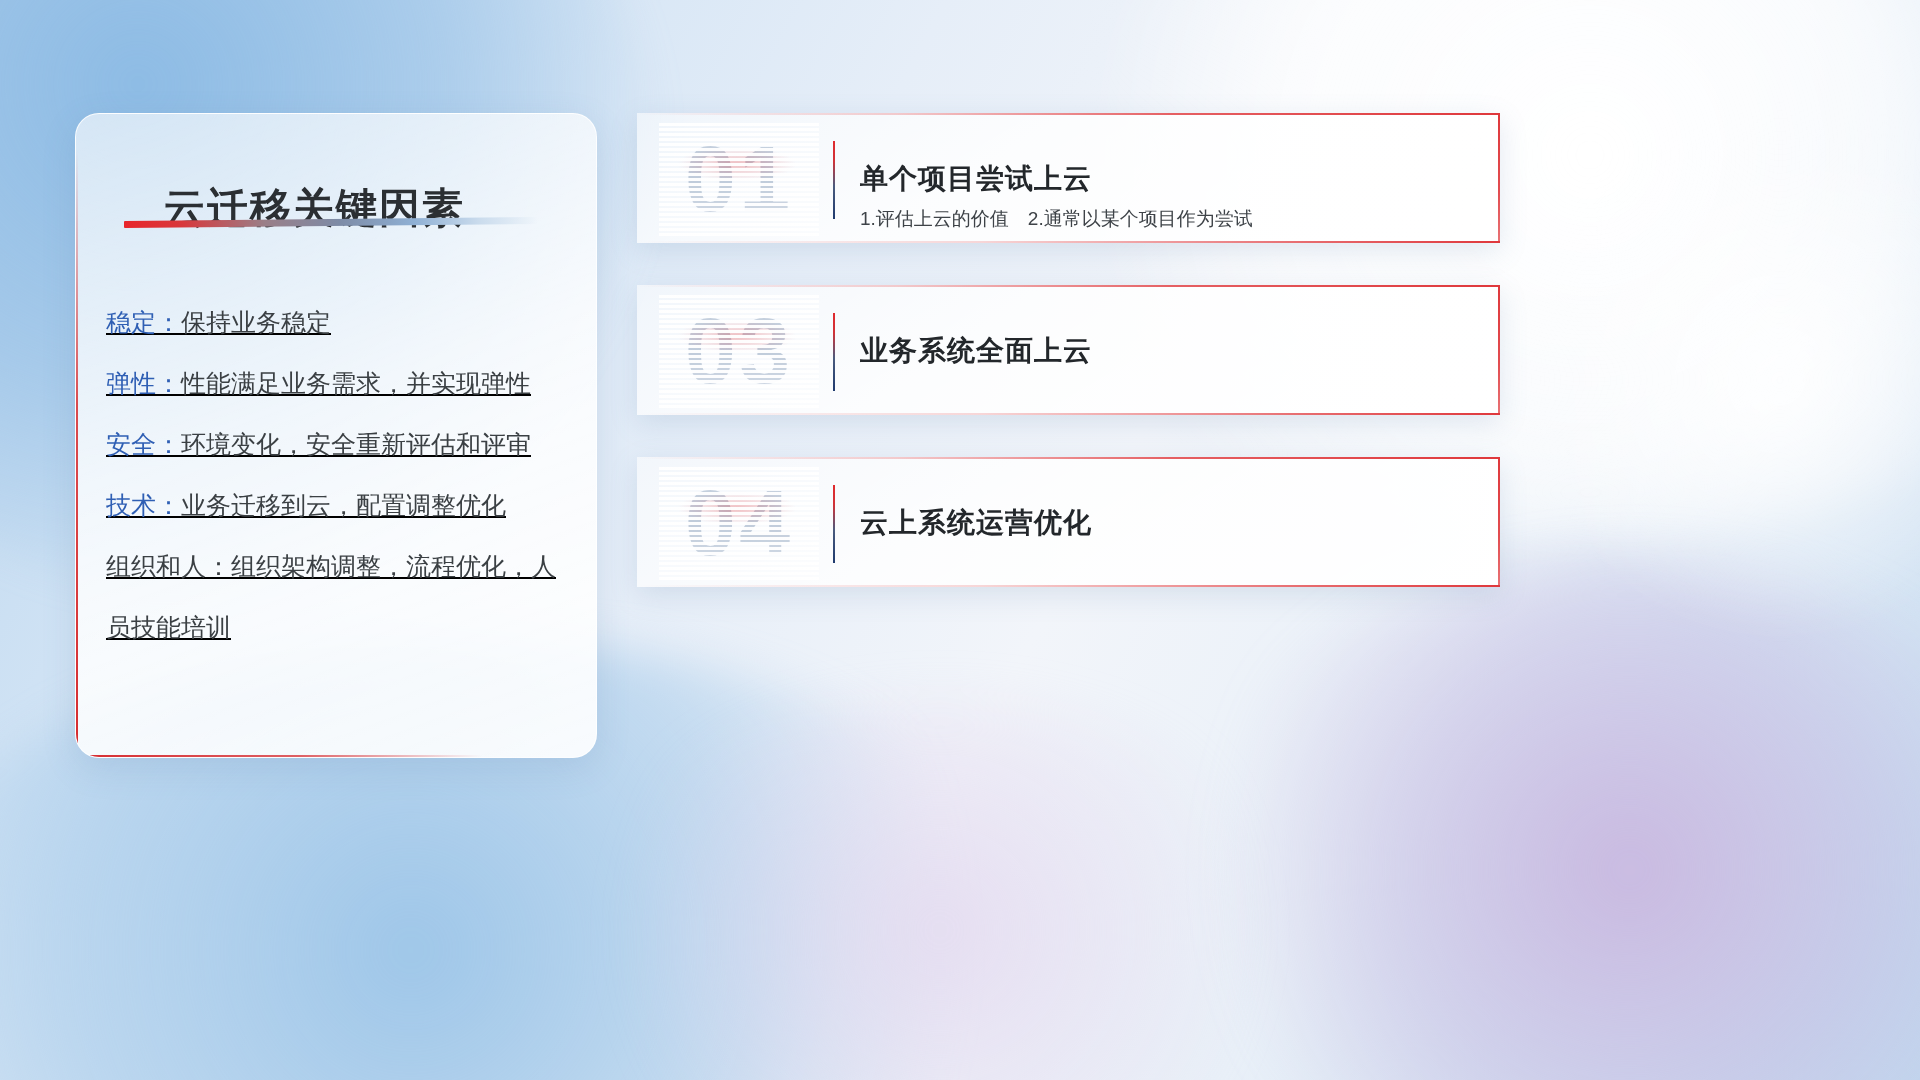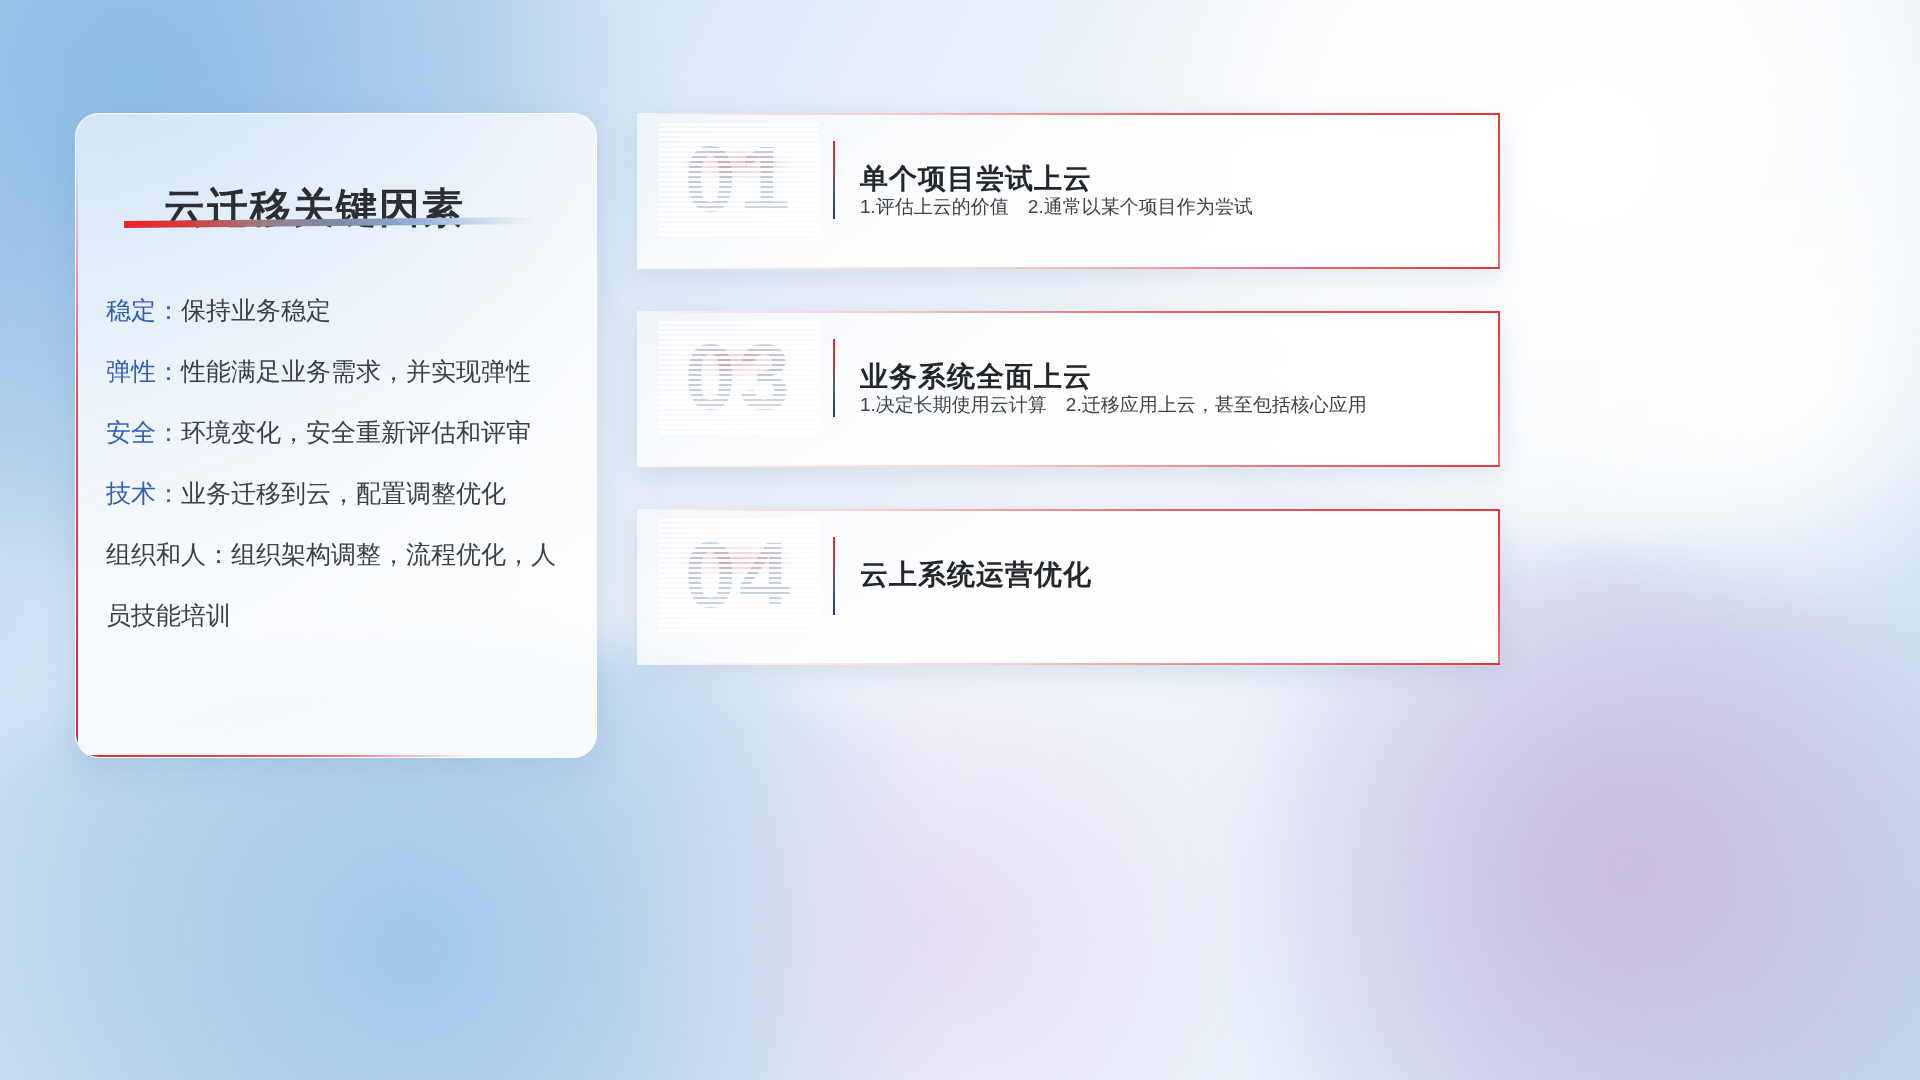--- a/index.html
+++ b/index.html
@@ -47,29 +47,29 @@
   .panel-title{
     position:absolute;left:88px;top:40px;
     font-size:41px;font-weight:bold;color:#2b2f33;letter-spacing:2px;white-space:nowrap;
   }
   .panel-rule{
     position:absolute;left:48px;top:105px;width:414px;height:7px;
     background:linear-gradient(to right,#e8252b 0%,#d8383c 14%,#9a7f88 34%,#7d8ba6 52%,#8fb0d4 70%,#cbdced 86%,rgba(203,220,237,0) 100%);
     border-radius:1px;
     transform:skewY(-0.55deg);
   }
-  .panel-list{position:absolute;left:30px;top:166px;right:20px;}
+  .panel-list{position:absolute;left:30px;top:178px;right:20px;text-decoration:underline;}
   .p-item{font-size:25px;line-height:61px;color:#3b4044;white-space:nowrap;}
   .p-item .k{color:#2f5fb4;}
   .p-item.wrap{white-space:normal;line-height:61px;}
 
   
   .cards{position:absolute;left:637px;top:113px;width:863px;}
   .card{
-    position:relative;height:156px;margin-bottom:42px;
+    position:relative;height:130px;margin-bottom:42px;
     background:linear-gradient(150deg, rgba(255,255,255,.55) 0%, rgba(255,255,255,.86) 40%, #ffffff 100%);
     box-shadow:0 8px 26px rgba(96,130,170,.17);
     overflow:hidden;
   }
   .card .edge-top{position:absolute;left:0;right:0;top:0;height:2px;
     background:linear-gradient(to right, rgba(223,56,60,0) 0%, rgba(223,56,60,.25) 30%, rgba(223,56,60,.8) 62%, #df383c 100%);}
   .card .edge-right{position:absolute;right:0;top:0;bottom:0;width:2px;
     background:linear-gradient(to bottom,#df383c 0%, rgba(223,56,60,.9) 60%, rgba(223,56,60,.7) 100%);}
   .card .edge-bottom{position:absolute;left:0;right:0;bottom:0;height:2px;
     background:linear-gradient(to right, rgba(223,56,60,0) 0%, rgba(223,56,60,.2) 40%, rgba(223,56,60,.75) 78%, #df383c 100%);}
@@ -81,21 +81,21 @@
     position:relative;opacity:.62;
   }
   .card-num-stripes{position:absolute;left:0;top:0;width:160px;height:116px;
     background:repeating-linear-gradient(to bottom, rgba(255,255,255,0) 0px, rgba(255,255,255,0) 2px, rgba(255,255,255,.96) 2px, rgba(255,255,255,.96) 5px);}
   .card-num-tint{position:absolute;left:18px;top:26px;width:120px;height:34px;
     background:radial-gradient(ellipse at 50% 50%, rgba(223,56,60,.30) 0%, rgba(223,56,60,0) 70%);}
 
   .card-divider{position:absolute;left:196px;top:28px;width:2px;height:78px;
     background:linear-gradient(to bottom,#e02a2e 0%,#d03338 26%,#4a5b7e 58%,#1f3a6e 100%);}
   .card-title{position:absolute;left:223px;top:24px;font-size:28px;font-weight:bold;color:#23272b;letter-spacing:1px;white-space:nowrap;}
-  .card-desc{position:absolute;left:223px;top:62px;font-size:19px;color:#3e4348;white-space:nowrap;}
+  .card-desc{position:absolute;left:223px;top:74px;font-size:19px;color:#3e4348;white-space:nowrap;}
 </style>
 </head>
 <body>
 
 <div class="bg">
   <div class="bg-base"></div>
   <div class="bg-b1"></div>
   <div class="bg-b2"></div>
   <div class="bg-b3"></div>
   <div class="bg-b4"></div>
@@ -146,21 +146,20 @@
     <div class="edge-top"></div>
     <div class="edge-right"></div>
     <div class="edge-bottom"></div>
     <div class="card-num-wrap">
       <div class="card-num-glyph">03</div>
       <div class="card-num-tint"></div>
       <div class="card-num-stripes"></div>
     </div>
     <div class="card-divider"></div>
     <h2 class="card-title">业务系统全面上云</h2>
-    <p class="card-desc">1.决定长期使用云计算　2.迁移应用上云，甚至包括核心应用</p>
   </article>
 
   <article class="card">
     <div class="edge-top"></div>
     <div class="edge-right"></div>
     <div class="edge-bottom"></div>
     <div class="card-num-wrap">
       <div class="card-num-glyph">04</div>
       <div class="card-num-tint"></div>
       <div class="card-num-stripes"></div>

